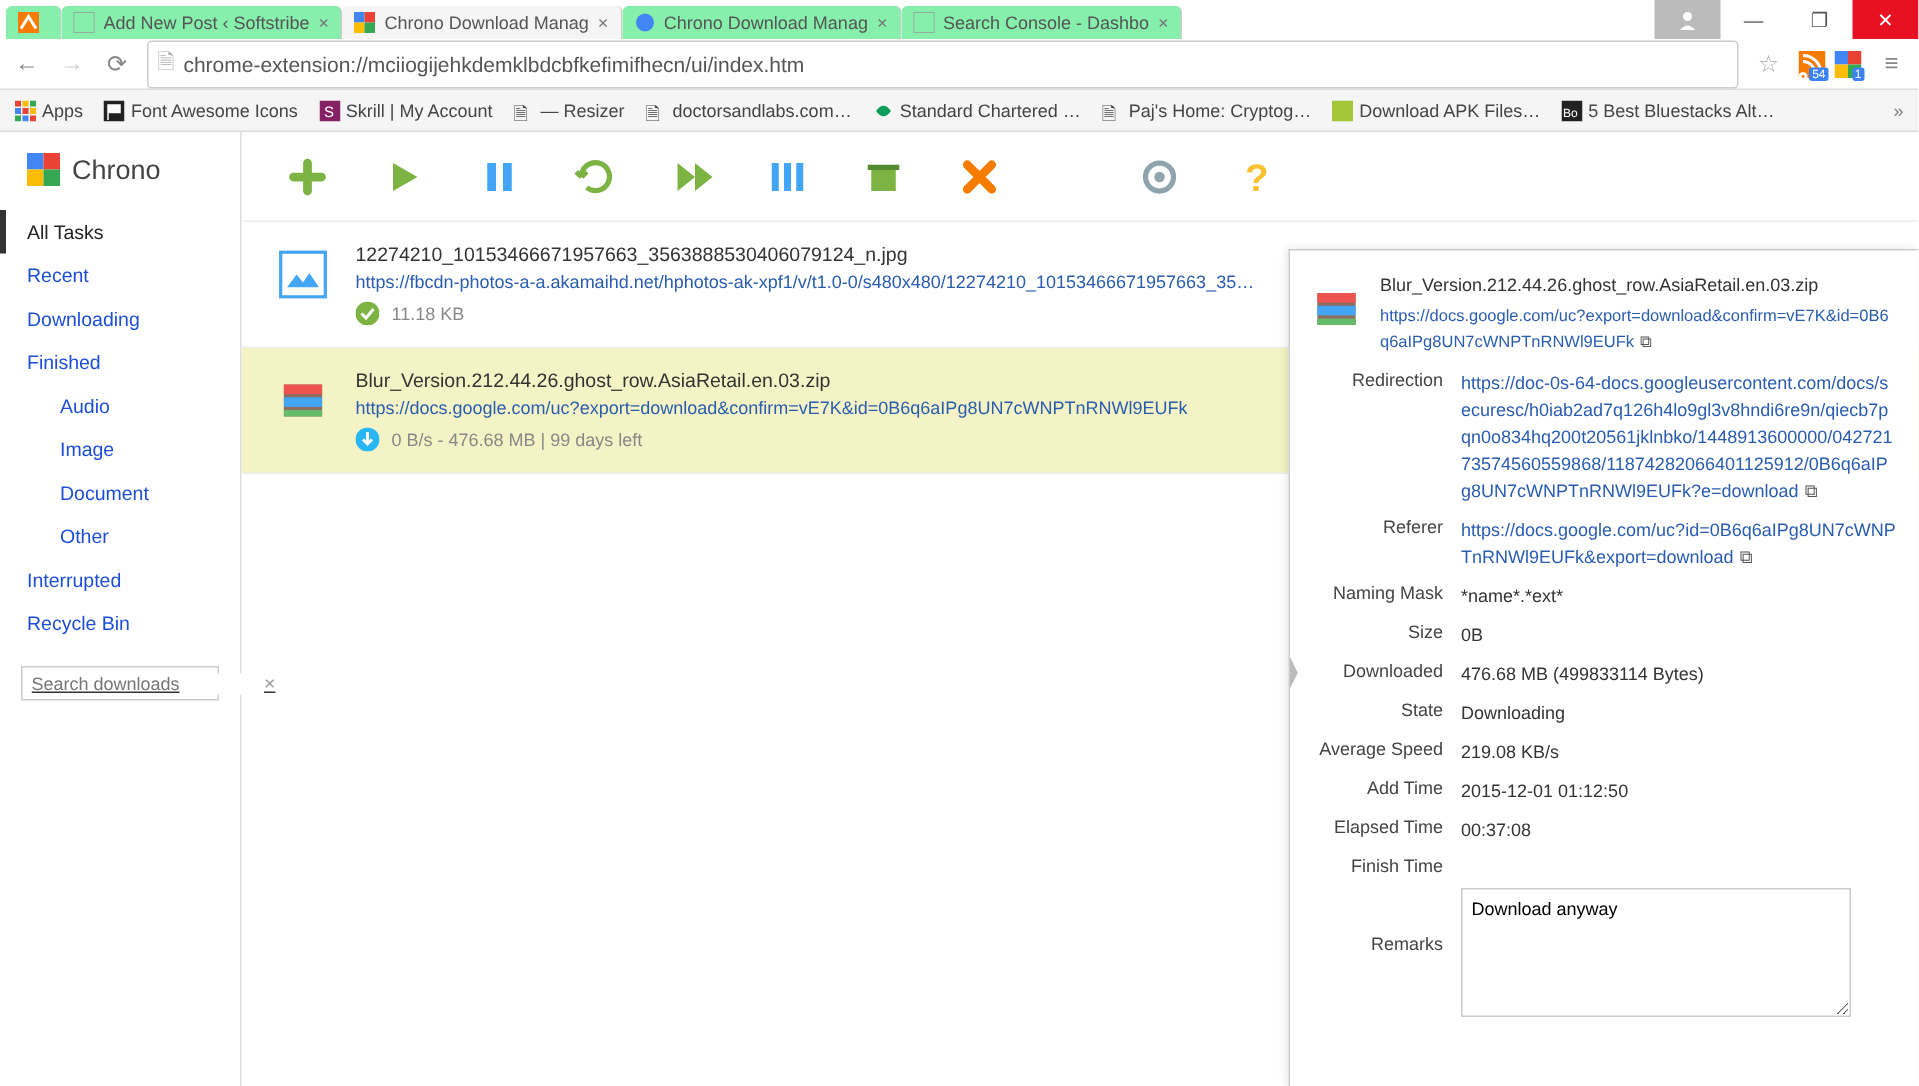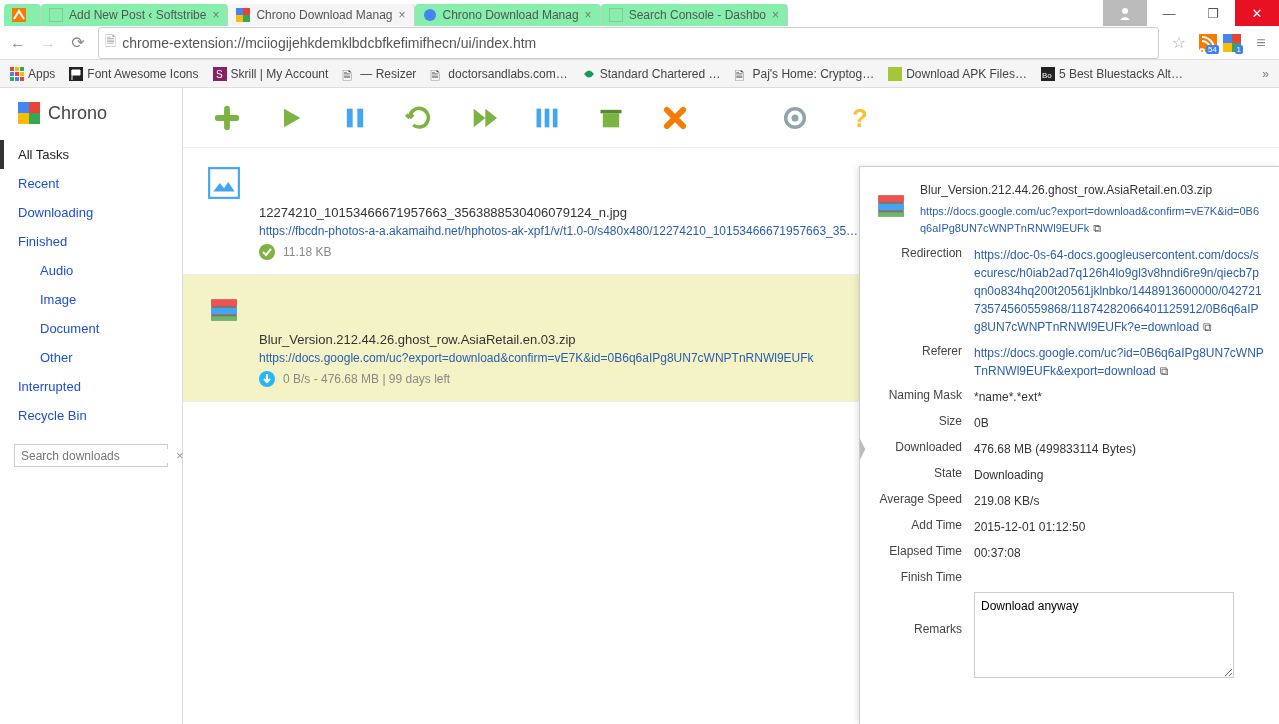--- a/index.html
+++ b/index.html
@@ -26,40 +26,40 @@
 .ext-badge { position: relative; width: 18px; height: 18px; }
 .ext-badge .num { position: absolute; bottom: -2px; right: -2px; background: #3b82f6; color: #fff; font-size: 8px; padding: 0 2px; border-radius: 2px; }
 
 
 .bookmarks { height: 28px; display: flex; align-items: center; gap: 14px; padding: 0 10px; background: #f5f5f5; border-bottom: 1px solid #ddd; font-size: 12px; color: #444; }
 .bm { display: flex; align-items: center; gap: 4px; white-space: nowrap; }
 .bm .ico { width: 14px; height: 14px; display: inline-flex; }
 
 
 .content { display: flex; height: calc(724px - 26px - 34px - 28px); }
-.sidebar { width: 183px; border-right: 1px solid #ddd; padding-top: 14px; display: flex; flex-direction: column; }
+.sidebar { width: 161px; border-right: 1px solid #ddd; padding-top: 14px; display: flex; flex-direction: column; }
 .brand { display: flex; align-items: center; gap: 8px; padding: 0 18px 16px; font-size: 18px; color: #444; }
 .brand .logo { width: 22px; height: 22px; }
 .side-item { padding: 7px 18px; font-size: 13px; color: #1d4ed8; cursor: pointer; }
 .side-item.active { border-left: 4px solid #333; padding-left: 14px; color: #222; font-weight: 500; }
 .side-sub { padding-left: 40px; }
-.side-search { margin: 14px; border: 1px solid #ccc; display: flex; align-items: center; padding: 3px 6px; }
+.side-search { margin: 14px; border: 1px solid #ccc; display: flex; align-items: center; padding: 3px 6px; text-decoration: underline; }
 .side-search input { border: none; outline: none; flex: 1; font-size: 12px; color: #888; }
 .side-search .x { color: #999; }
 
 .main { flex: 1; position: relative; display: flex; flex-direction: column; }
 .toolbar { height: 60px; display: flex; align-items: center; gap: 36px; padding: 0 30px; border-bottom: 1px solid #eee; }
 .tbtn { width: 28px; height: 28px; display: flex; align-items: center; justify-content: center; }
 
 .list { flex: 1; overflow: hidden; }
 .row { display: flex; gap: 18px; padding: 14px 24px; border-bottom: 1px solid #eee; }
 .row.selected { background: #f4f3c5; }
 .row-icon { width: 34px; height: 34px; display: flex; align-items: center; justify-content: center; margin-top: 4px; }
 .row-body { flex: 1; min-width: 0; }
-.row-name { font-size: 13px; color: #333; margin-bottom: 4px; white-space: nowrap; overflow: hidden; text-overflow: ellipsis; margin-top: 43px; }
+.row-name { font-size: 13px; color: #333; margin-bottom: 4px; white-space: nowrap; overflow: hidden; text-overflow: ellipsis; }
 .row-url { font-size: 12px; color: #2a5db0; margin-bottom: 6px; white-space: nowrap; overflow: hidden; text-overflow: ellipsis; }
 .row-status { font-size: 12px; color: #888; display: flex; align-items: center; gap: 8px; }
 .status-ico { width: 16px; height: 16px; display: inline-flex; }
 
 .expand-handle { position: absolute; left: -16px; top: 50%; transform: translateY(-50%); font-size: 34px; color: #bbb; }
 
 
 .detail { position: absolute; right: 0; top: 78px; bottom: 0; width: 420px; background: #fff; border-left: 1px solid #ccc; border-top: 1px solid #ccc; box-shadow: -2px 0 6px rgba(0,0,0,0.1); padding: 16px 14px; overflow: auto; font-size: 12px; }
 .detail-head { display: flex; gap: 12px; margin-bottom: 10px; }
 .detail-icon { width: 34px; height: 34px; flex-shrink: 0; margin-top: 6px; }

